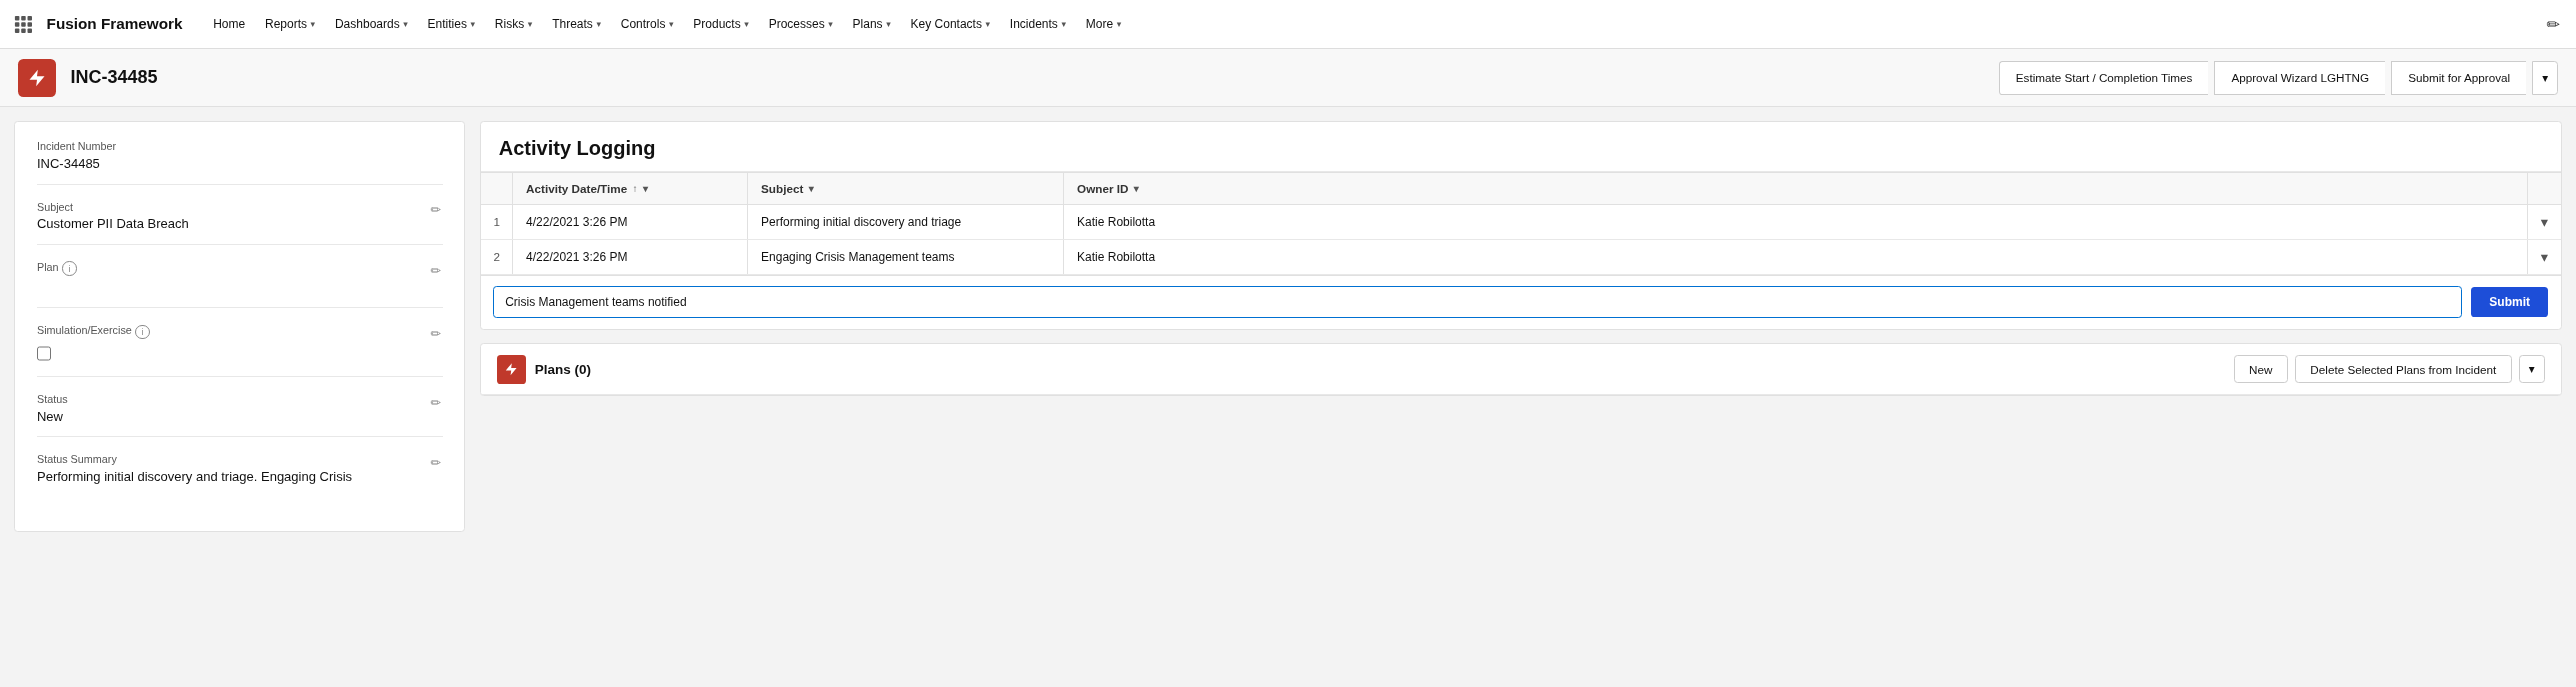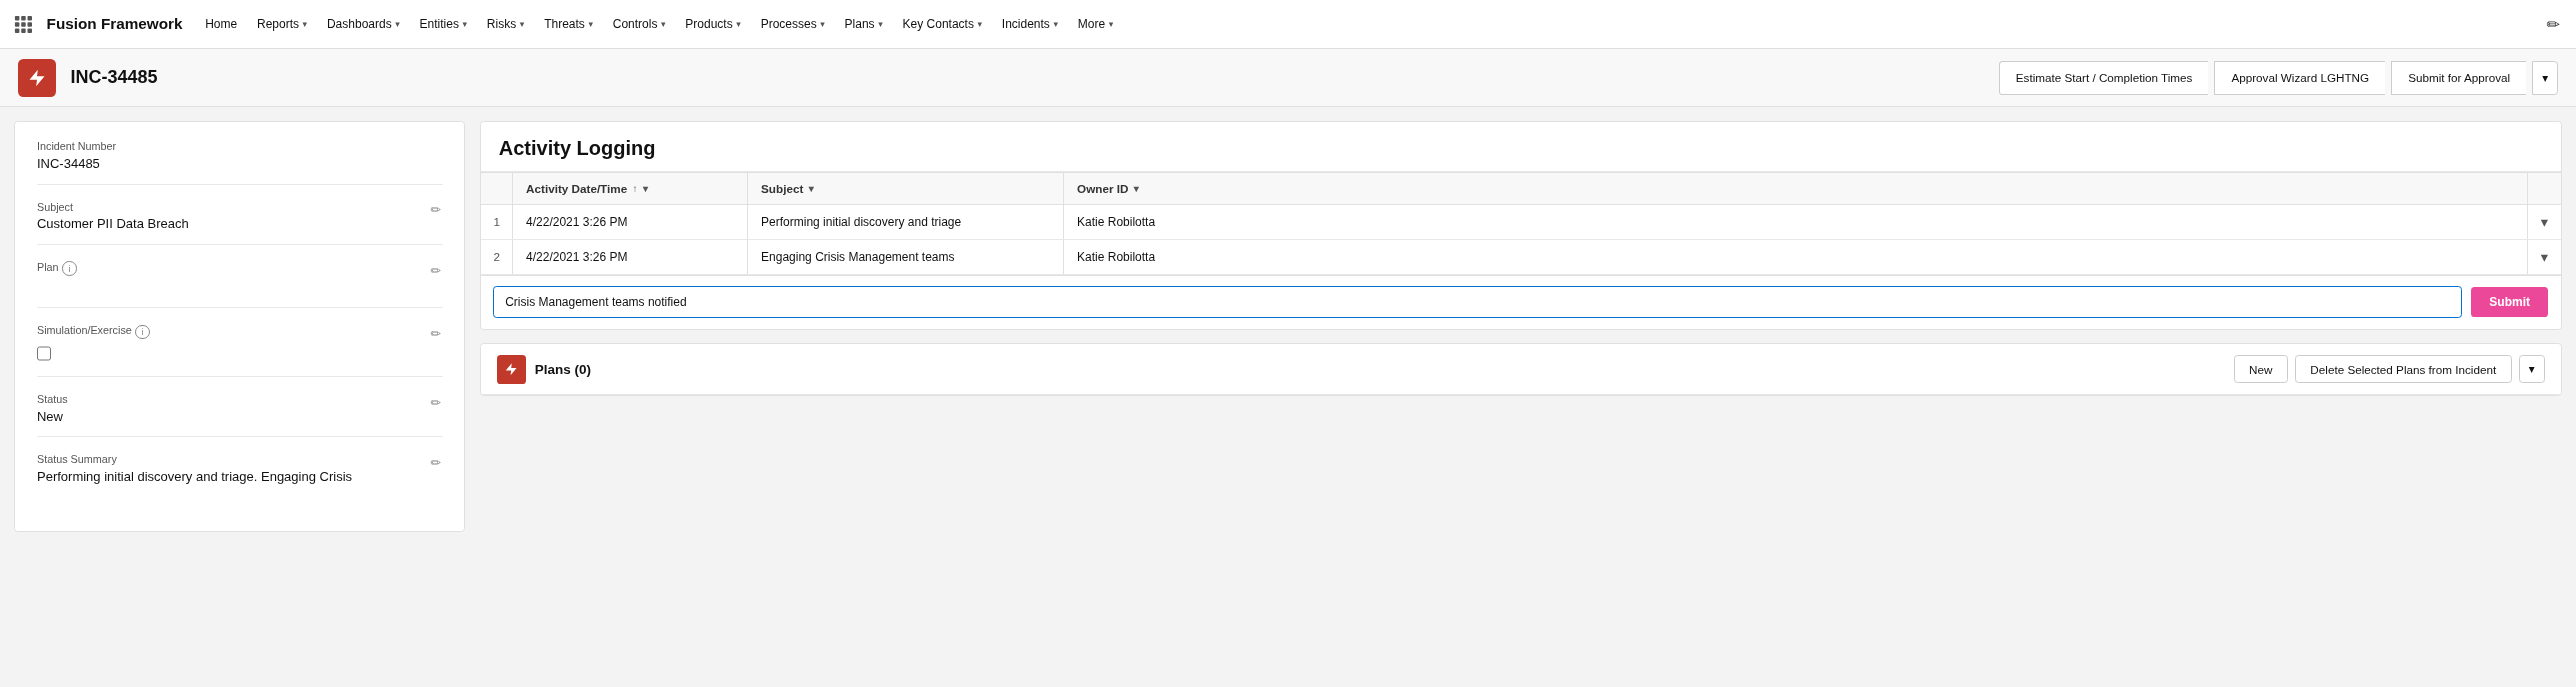--- a/index.html
+++ b/index.html
@@ -15,21 +15,21 @@
       padding: 0 10.8px;
       gap: 3.6px;
     }
     .nav-grid-icon {
       width: 25px; height: 25px;
       display: flex; align-items: center; justify-content: center;
       margin-right: 7.2px; cursor: pointer;
     }
     .nav-brand {
       font-size: 15.3px; font-weight: 600; color: #111;
-      margin-right: 10px; white-space: nowrap;
+      margin-right: 18px; white-space: nowrap;
     }
     .nav-items {
       display: flex; align-items: center; gap: 1.8px; flex: 1;
     }
     .nav-item {
       display: flex; align-items: center; gap: 3.6px;
       padding: 5.4px 9px; border-radius: 3.6px;
       cursor: pointer; font-size: 12px; color: #111;
       white-space: nowrap;
     }
@@ -160,21 +160,21 @@
       flex: 1;
       padding: 8px 10.8px;
       border: 1.8px solid #0070d2;
       border-radius: 3.6px;
       font-size: 12px;
       color: #111;
       outline: none;
     }
     .submit-btn {
       padding: 8px 18px;
-      background: #ec4899;
+      background: #1d4ed8;
       color: #fff;
       border: none;
       border-radius: 3.6px;
       font-size: 12px;
       font-weight: 600;
       cursor: pointer;
       white-space: nowrap;
     }
 
     

